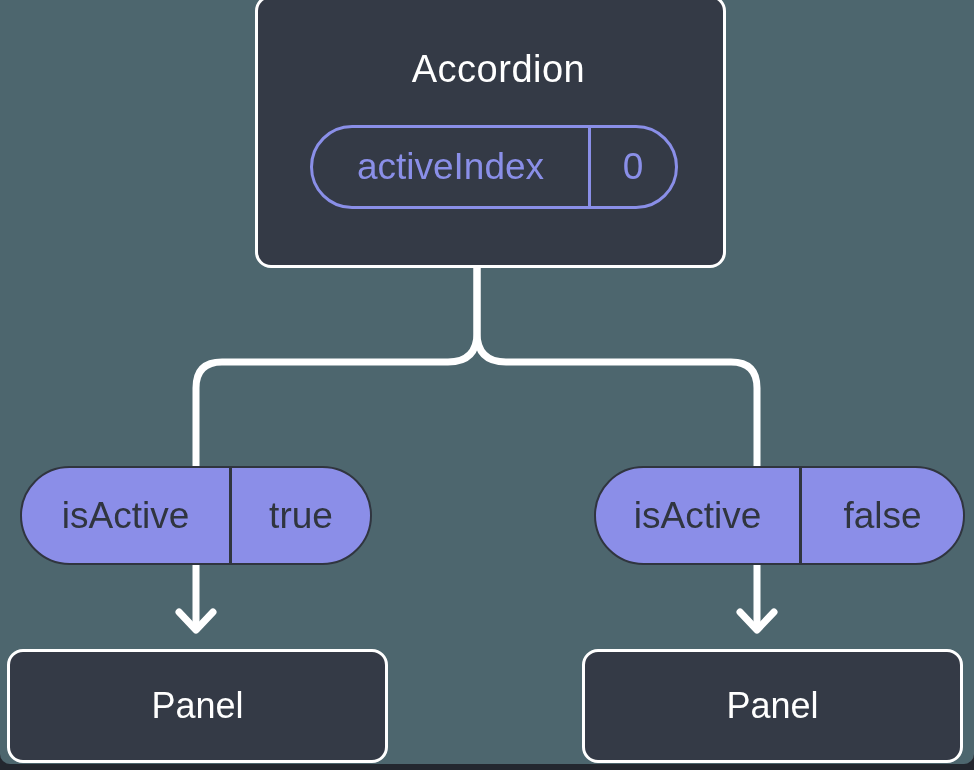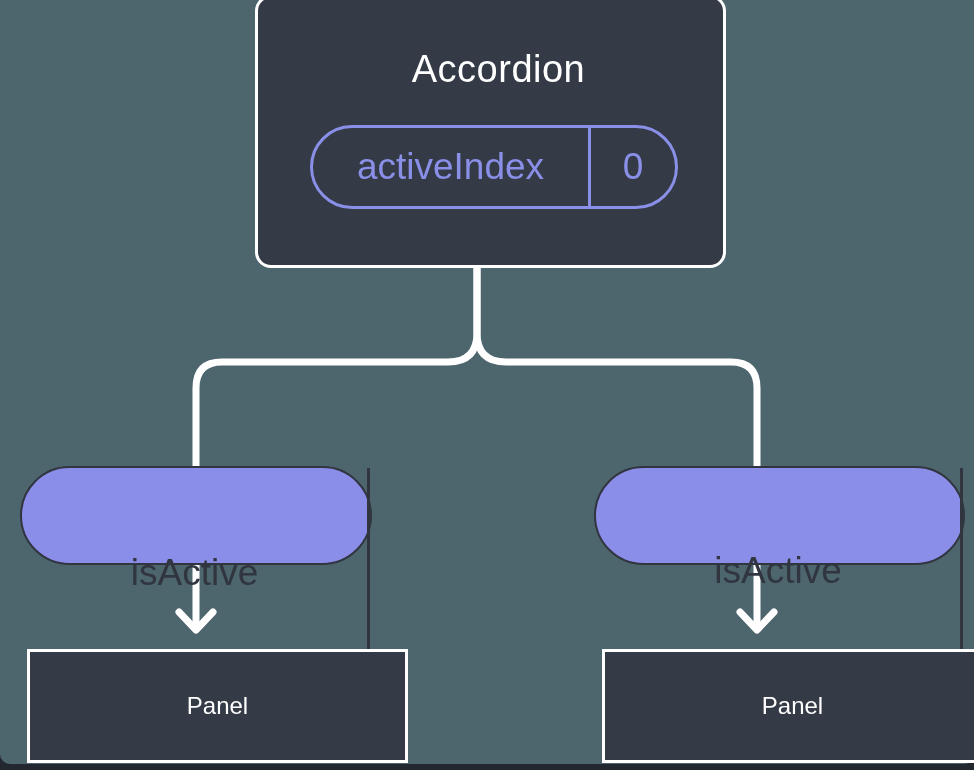--- a/index.html
+++ b/index.html
@@ -71,40 +71,39 @@
   }
 
   .prop-pill {
     position: absolute; top: 466px; height: 99px;
     background: var(--pill-fill);
     border: 2px solid var(--pill-text);
     border-radius: 60px;
     display: flex; align-items: stretch;
     color: var(--pill-text);
     font-size: 37px;
-    flex-direction: column;
   }
   .prop-pill .seg-label {
     display: flex; align-items: center; justify-content: center;
     border-right: 3px solid var(--pill-text);
   }
   .prop-pill .seg-value {
     flex: 1 1 auto;
     display: flex; align-items: center; justify-content: center;
   }
   .prop-pill.left  { left: 20px;  width: 352px; }
   .prop-pill.left .seg-label  { flex: 0 0 210px; }
   .prop-pill.right { left: 594px; width: 371px; }
   .prop-pill.right .seg-label { flex: 0 0 206px; }
 
   .panel-node {
     top: 649px; width: 381px; height: 114px;
-    border-radius: 0;
+    border-radius: 16px;
     display: flex; align-items: center; justify-content: center;
-    font-size: 24px; font-weight: 500; margin-left: 20px;
+    font-size: 36px; font-weight: 500;
   }
   .panel-node.left  { left: 7px; }
   .panel-node.right { left: 582px; }
 </style>
 </head>
 <body>
 
 <div class="stage">
 
   <div class="canvas"></div>
@@ -119,24 +118,26 @@
   <div class="node accordion-node">
     <div class="accordion-title">Accordion</div>
     <div class="state-pill">
       <div class="seg-label">activeIndex</div>
       <div class="seg-value">0</div>
     </div>
   </div>
 
   <div class="prop-pill left">
     <div class="seg-label">isActive</div>
+    <div class="seg-value">true</div>
   </div>
 
   <div class="prop-pill right">
     <div class="seg-label">isActive</div>
+    <div class="seg-value">false</div>
   </div>
 
   <div class="node panel-node left">
     <span>Panel</span>
   </div>
 
   <div class="node panel-node right">
     <span>Panel</span>
   </div>
 

